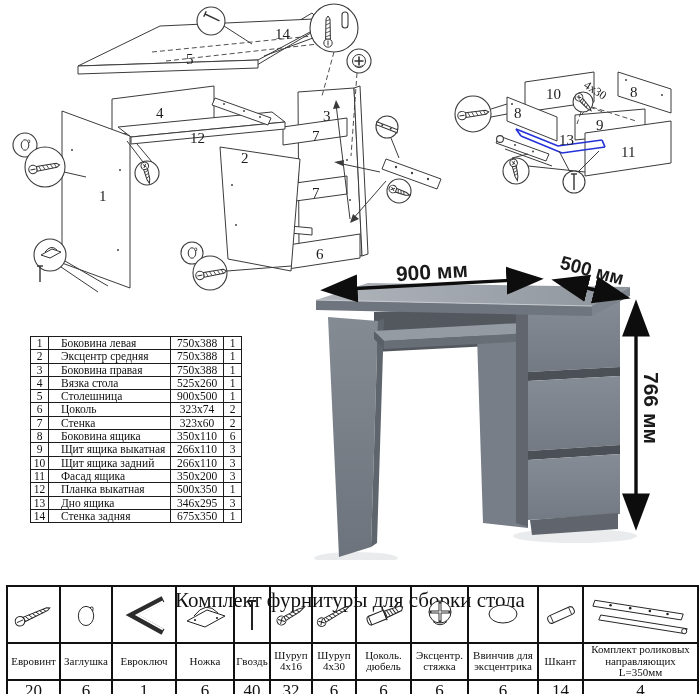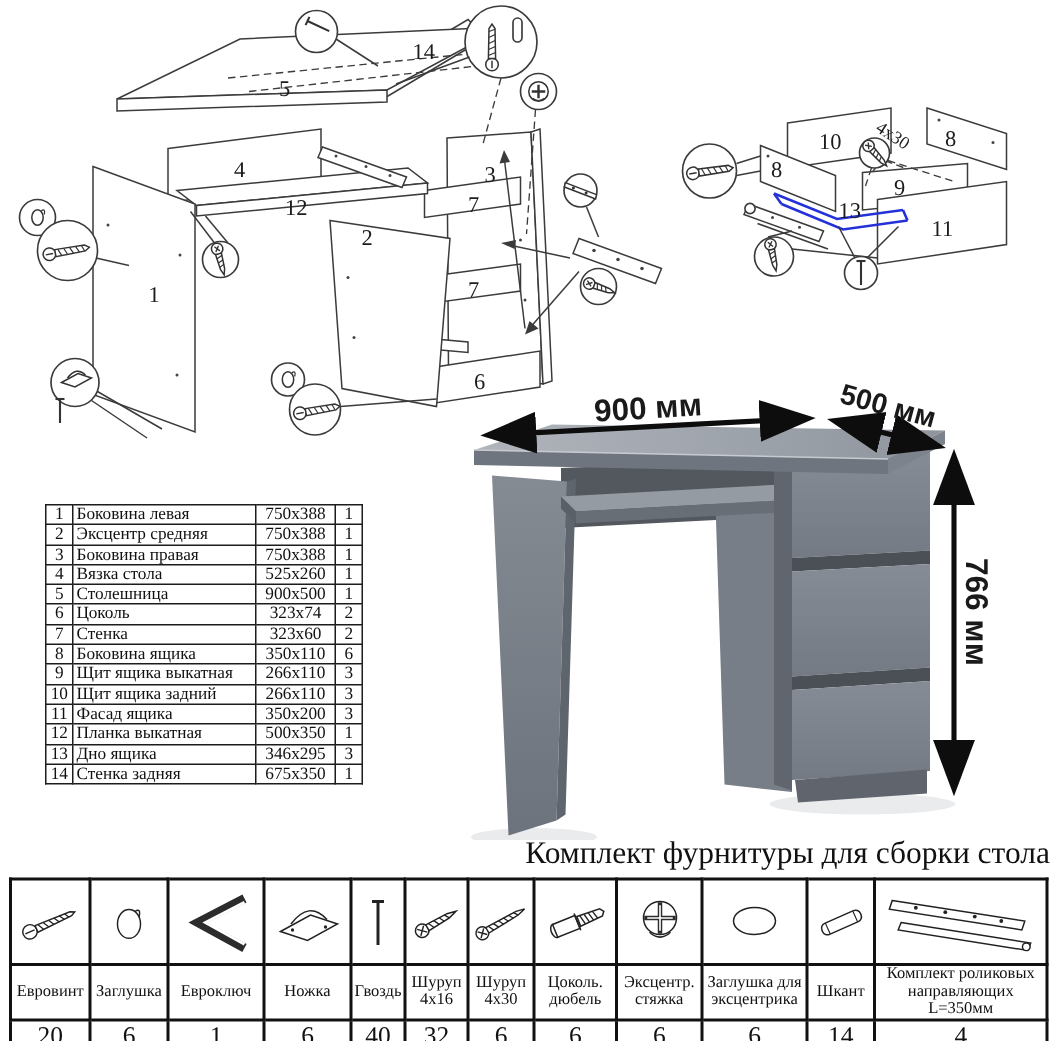--- a/index.html
+++ b/index.html
@@ -9,24 +9,24 @@
   
   svg text.plbl{font-family:"Liberation Serif",serif;font-size:15px;fill:#1c1c1c;}
   svg text.note{font-family:"Liberation Serif",serif;font-size:12px;fill:#1c1c1c;}
   svg .ln{stroke:#3b3b3b;stroke-width:1;fill:none;}
   svg .pnl{stroke:#3b3b3b;stroke-width:1;fill:#ffffff;}
   svg .dsh{stroke:#3b3b3b;stroke-width:.9;fill:none;stroke-dasharray:5 3;}
   svg .co{stroke:#3b3b3b;stroke-width:1.1;fill:#ffffff;}
   
   table.parts{position:absolute;left:30px;top:336px;border-collapse:collapse;table-layout:fixed;width:211px;}
   table.parts td{border:1px solid #1c1c1c;font-size:11.5px;line-height:12.3px;height:12.3px;
-                 padding:0 2px;white-space:nowrap;overflow:hidden;}
+                 padding:0 12px;white-space:nowrap;overflow:hidden;}
   table.parts td.c{text-align:center;padding:0 1px;}
   
-  .hwtitle{position:absolute;top:556px;left:0;width:700px;text-align:right;font-size:21px;}
+  .hwtitle{position:absolute;top:588px;left:0;width:700px;text-align:center;font-size:21px;}
   table.hw{position:absolute;left:6px;top:585px;border-collapse:collapse;table-layout:fixed;width:691px;}
   table.hw td{border:2px solid #111;text-align:center;vertical-align:middle;padding:0;}
   table.hw td.ico{height:55px;}
   table.hw td.nm{font-size:11px;line-height:11.5px;height:28px;padding:0 1px;}
   table.hw td.qt{font-size:17px;height:21px;}
   .icsvg{display:block;margin:0 auto;}
 </style>
 </head>
 <body>
 
@@ -579,21 +579,21 @@
       <tr>
         <td class="nm">Евровинт</td>
         <td class="nm">Заглушка</td>
         <td class="nm">Евроключ</td>
         <td class="nm">Ножка</td>
         <td class="nm">Гвоздь</td>
         <td class="nm">Шуруп 4x16</td>
         <td class="nm">Шуруп 4x30</td>
         <td class="nm">Цоколь. дюбель</td>
         <td class="nm">Эксцентр. стяжка</td>
-        <td class="nm">Заглушка для эксцентрика</td>
+        <td class="nm">Ввинчив для эксцентрика</td>
         <td class="nm">Шкант</td>
         <td class="nm">Комплект роликовых направляющих L=350мм</td>
       </tr>
       <tr>
         <td class="qt">20</td>
         <td class="qt">6</td>
         <td class="qt">1</td>
         <td class="qt">6</td>
         <td class="qt">40</td>
         <td class="qt">32</td>

